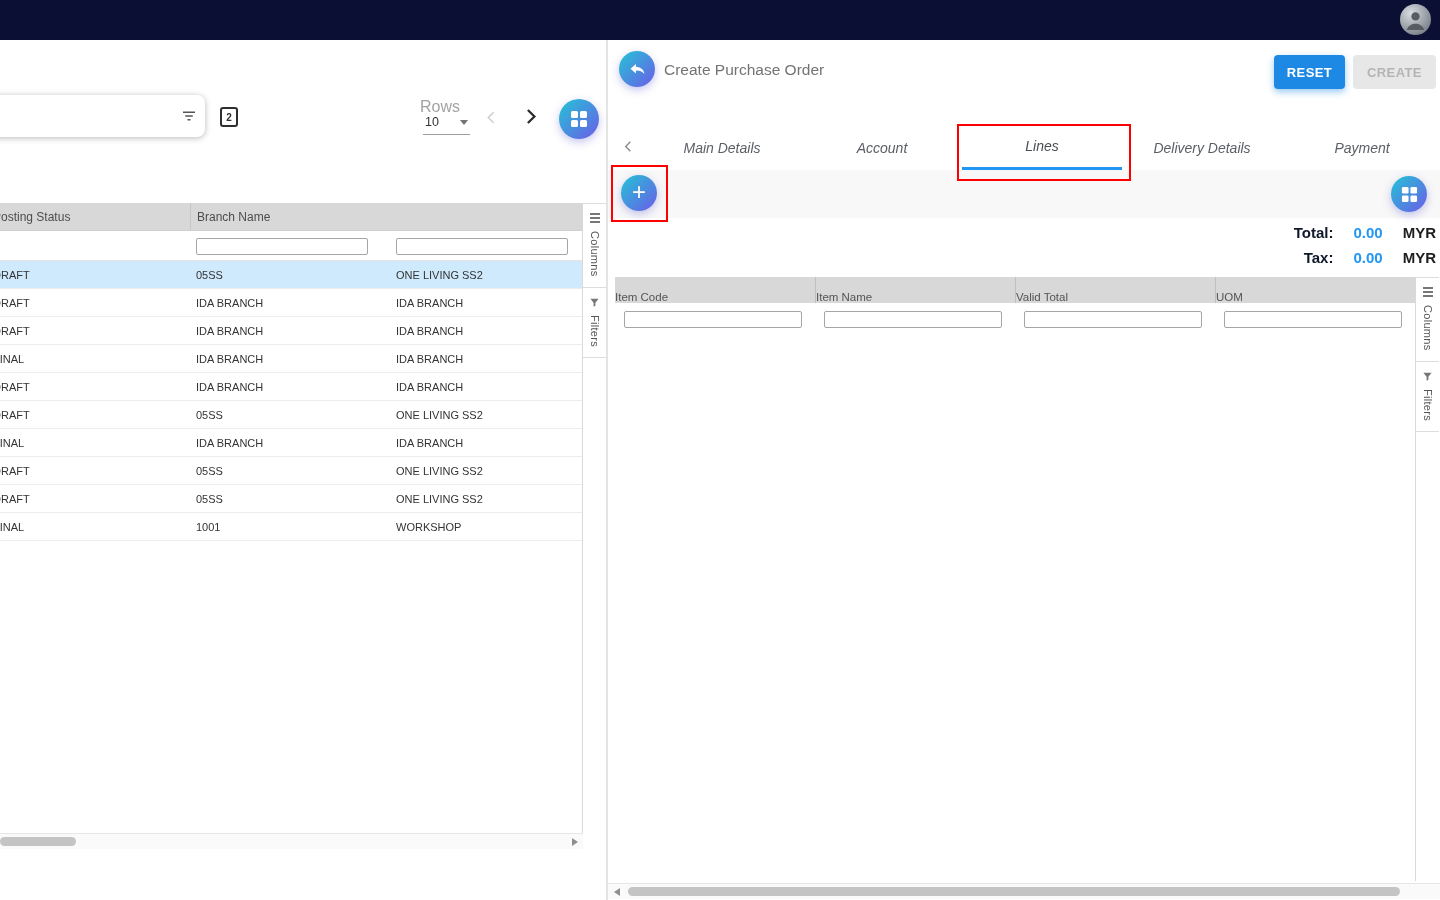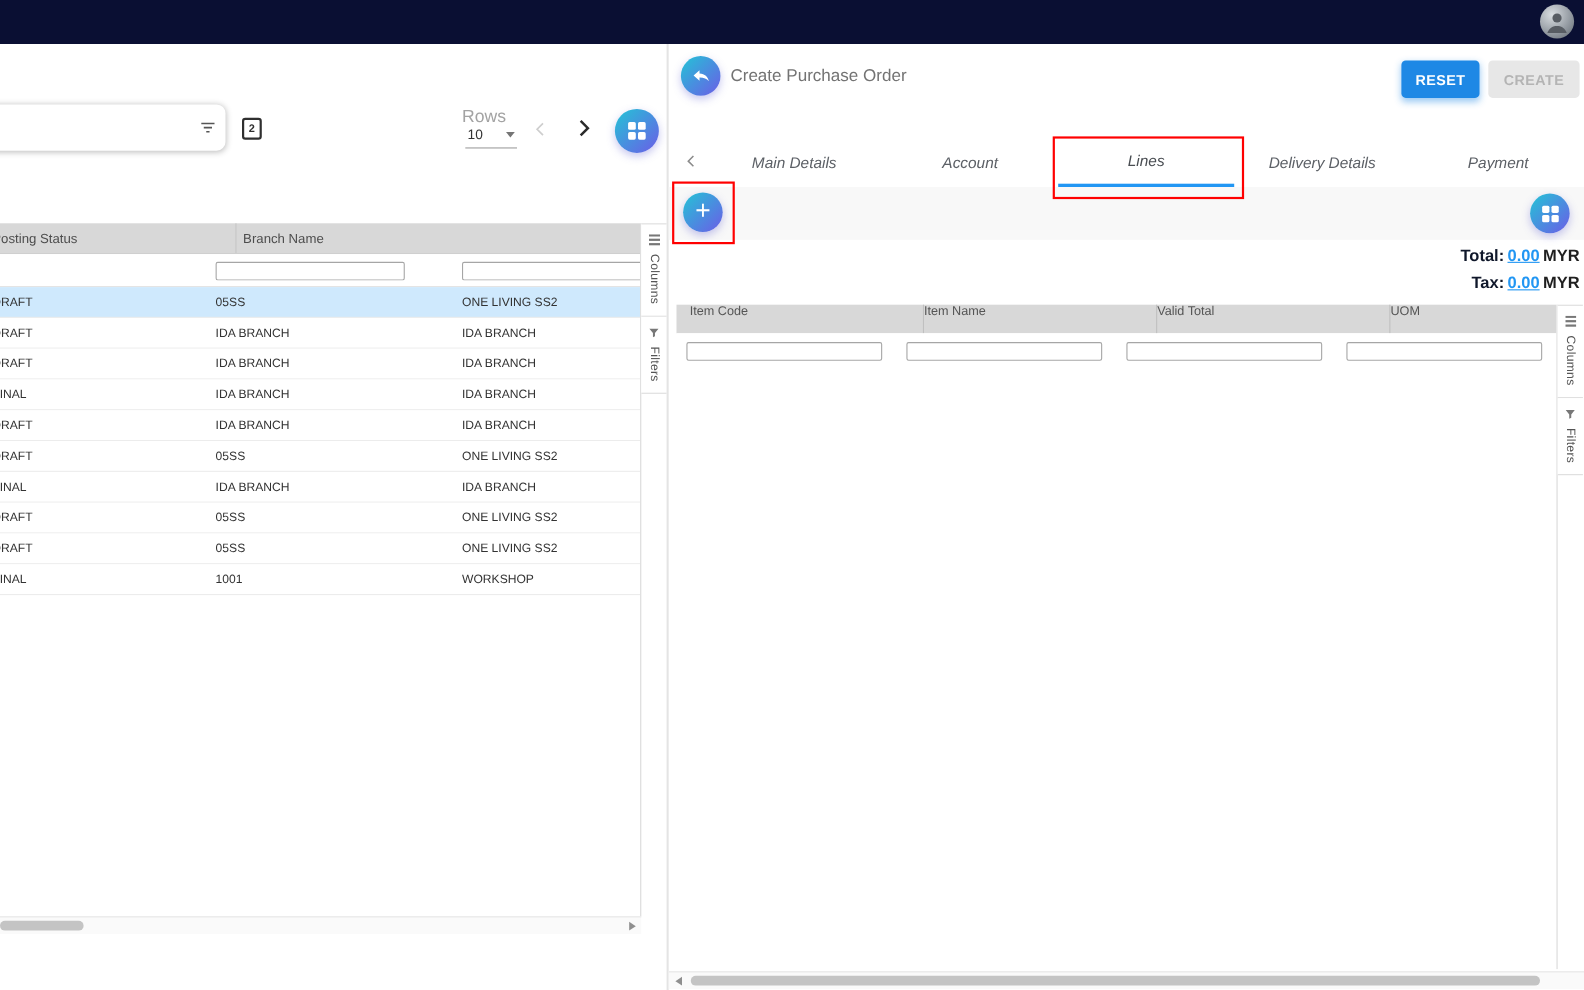--- a/index.html
+++ b/index.html
@@ -45,21 +45,21 @@
   .left-grid-btn { left:559px; top:59px; }
 
   
   .lgrid-header { position:absolute; left:0; top:163px; width:583px; height:28px;
                   background:var(--grid-header-bg,#d8d8d8); display:flex; align-items:stretch;
                   font-size:12px; color:#4d4d4d; border-bottom:1px solid #cfcfcf; }
   .lgrid-header > div { display:flex; align-items:center; }
   .c-status { width:190px; flex:none; overflow:hidden; white-space:nowrap; }
   .c-status .clip { margin-left:-7px; display:inline-block; }
   .c-code { width:200px; flex:none; padding-left:6px; white-space:nowrap; overflow:hidden; }
-  .c-name { flex:1; padding-left:6px; white-space:nowrap; overflow:hidden;margin-left:24px; }
+  .c-name { flex:1; padding-left:6px; white-space:nowrap; overflow:hidden; }
   .lgrid-header .c-code, .lgrid-header .c-name { border-left:1px solid #c6c6c6; }
 
   .lgrid-filter { position:absolute; left:0; top:191px; width:583px; height:30px; background:#fff;
                   display:flex; align-items:center; border-bottom:1px solid #e4e4e4; }
   .lg-finput { width:172px; height:17px; border:1px solid #a6a6a6; border-radius:2px; padding:0 4px;
                font-size:11px; outline:none; }
   .lgrid-body { position:absolute; left:0; top:221px; width:583px; }
   .lrow { display:flex; align-items:center; height:28px; border-bottom:1px solid #ececec;
           font-size:11px; color:#333; cursor:pointer; background:#fff; }
   .lrow.selected { background:var(--selected-row,#cfe9fd); }
@@ -107,29 +107,29 @@
 
   
   .toolbar-strip { position:absolute; left:0; top:130px; width:832px; height:48px; background:#f8f8f8; }
   .add-btn { left:13px; top:5px; }
   .cols-btn { left:auto; right:13px; top:6px; }
   .plus { font-size:24px; color:#fff; line-height:1; margin-top:-2px; }
 
   
   .totals { position:absolute; right:4px; top:180px; text-align:right; font-size:15px; line-height:25px; }
   .tlabel { color:#0f172a;font-weight:bold; }
-  .tvalue { color:var(--value-blue,#2196f3); font-weight:bold; margin:0 3px;text-decoration:underline; }
+  .tvalue { color:var(--value-blue,#2196f3); font-weight:bold; margin:0 20px; }
   .tcur { color:#1f1f1f; font-weight:bold; }
 
   
   .rgrid-header { position:absolute; left:7px; top:237px; width:800px; height:26px;
                   background:var(--grid-header-bg,#d8d8d8); display:flex; align-items:stretch;
                   font-size:11.5px; color:#555; }
-  .rg-hcell { width:200px; min-width:200px; display:flex; align-items:flex-start; padding-left:0;
-              border-left:1px solid #c0c0c0; cursor:pointer;margin-left:12px; }
+  .rg-hcell { width:200px; min-width:200px; display:flex; align-items:flex-end; padding-left:0;
+              border-left:1px solid #c0c0c0; cursor:pointer; }
   .rg-hcell:first-child { border-left:none; }
   .rgrid-filter { position:absolute; left:7px; top:263px; width:800px; height:32px; background:#fff;
                   display:flex; align-items:center; }
   .rg-fcell { width:200px; min-width:200px; padding-left:9px; }
   .rg-finput { width:178px; height:17px; border:1px solid #a6a6a6; border-radius:2px; padding:0 4px;
                font-size:11px; outline:none; }
   .rgrid-body { position:absolute; left:7px; top:295px; width:800px; height:546px; background:#fafafa; }
   .empty-msg { position:absolute; left:0; right:0; top:250px; text-align:center; font-size:12px; color:#3c3c3c; }
 
   

